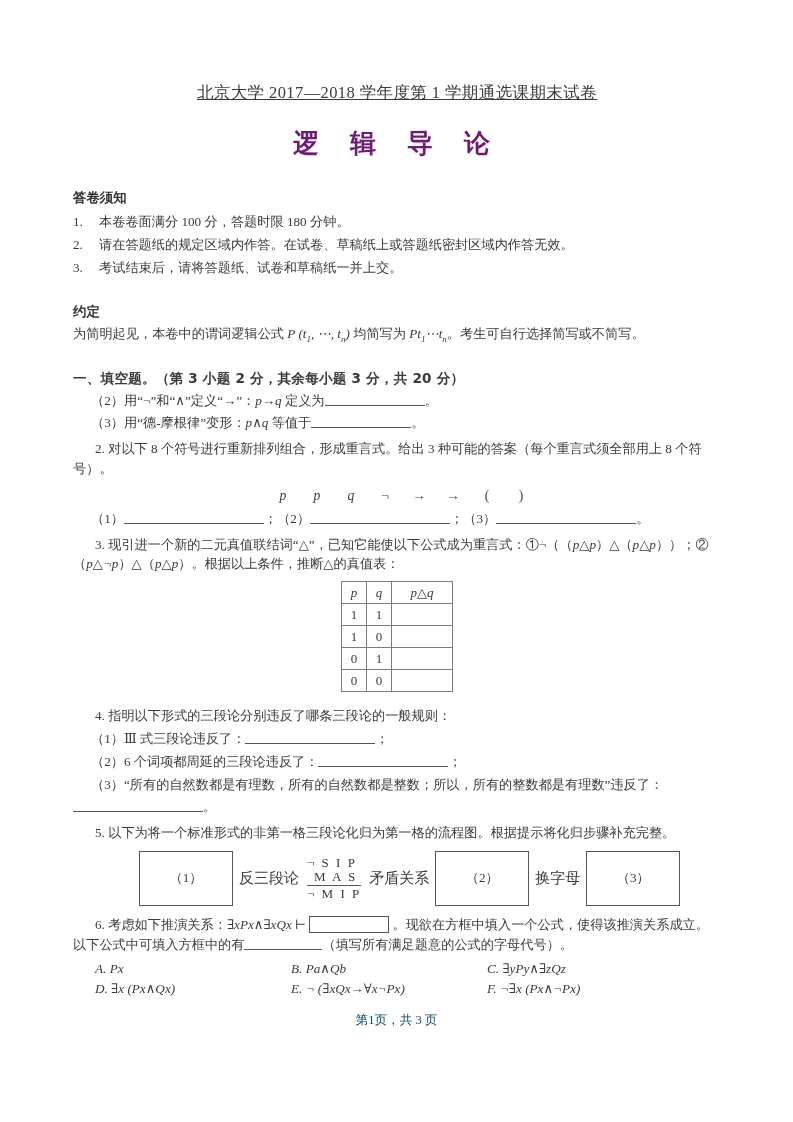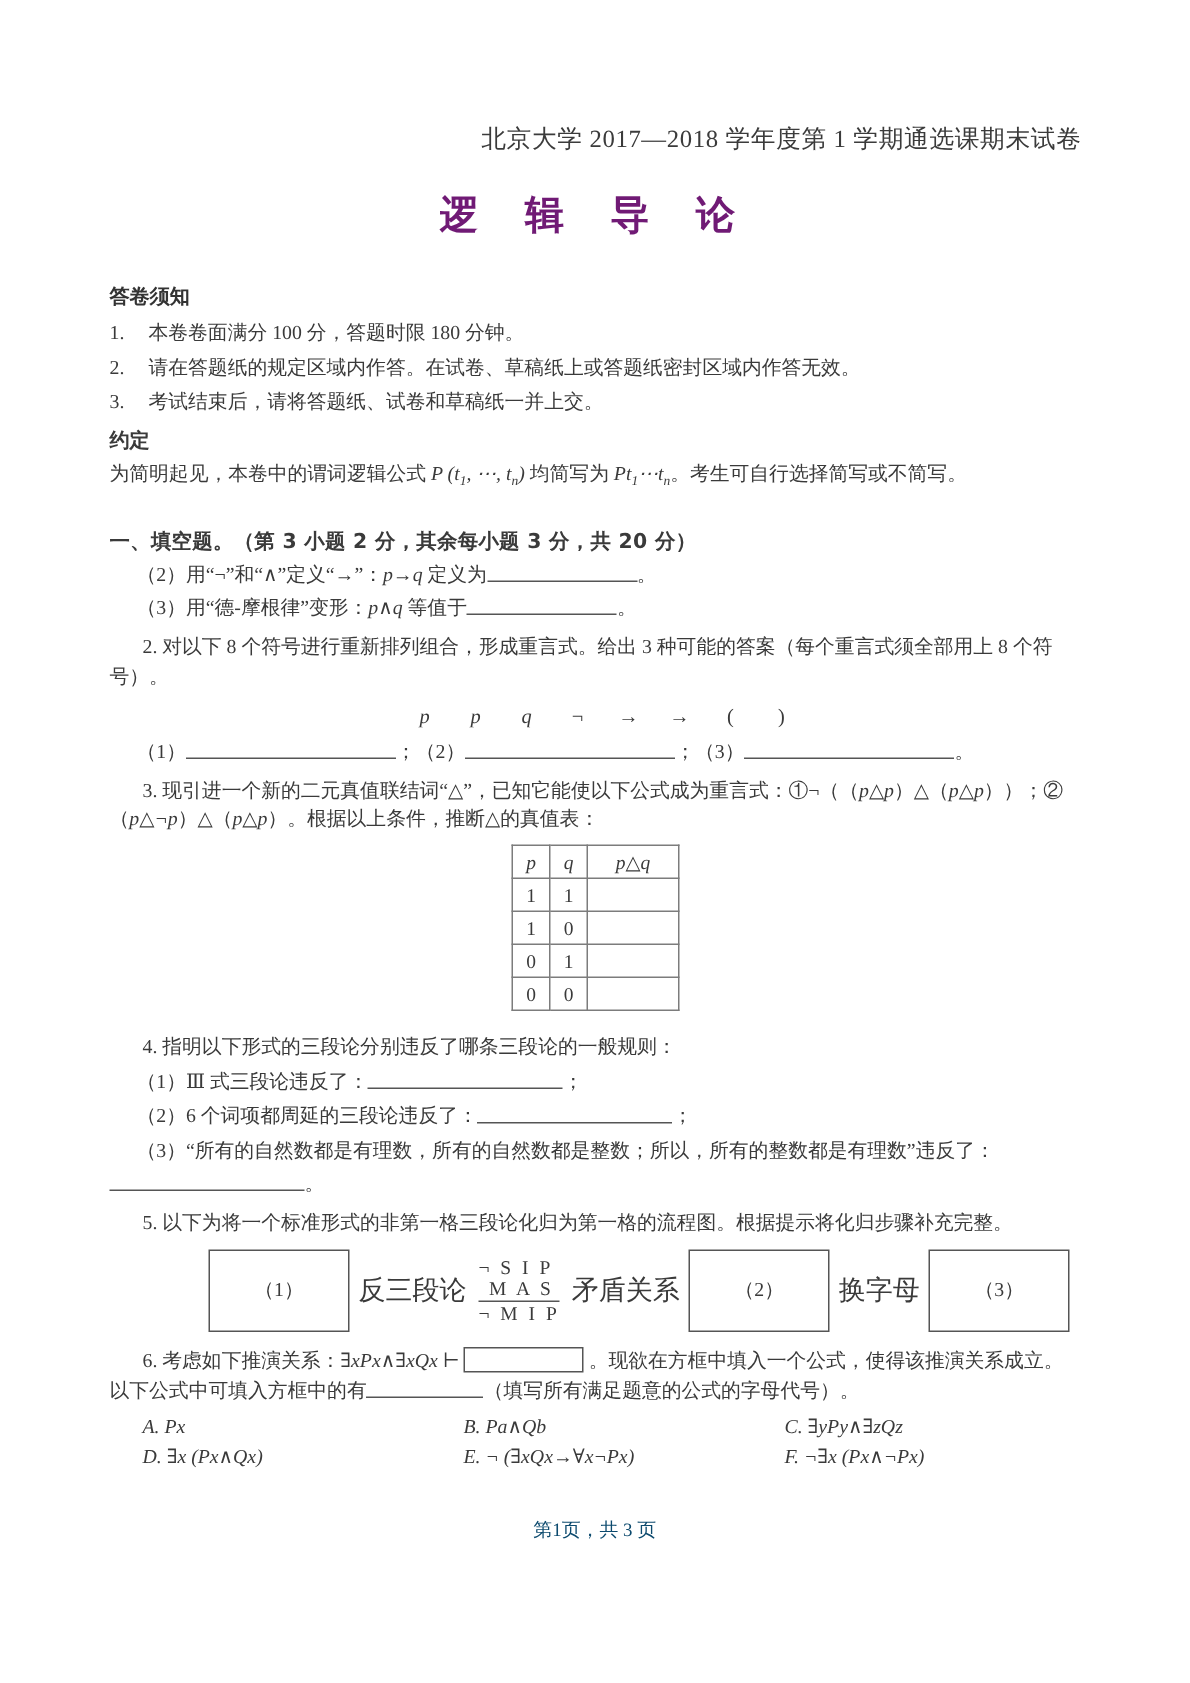--- a/index.html
+++ b/index.html
@@ -25,25 +25,26 @@
   }
   .content {
     position: absolute;
     left: 73px;
     top: 0;
     width: 648px;
   }
 
   
   .doc-title {
-    text-align: right;
+    text-align: center;
     font-size: 16.5px;
     letter-spacing: 0.4px;
     margin-top: 82px;
     color: #3b3b3b;
+    text-decoration: underline;
   }
   .doc-subtitle {
     text-align: center;
     font-size: 26px;
     font-weight: bold;
     letter-spacing: 11px;
     margin-top: 22px;
     color: #701a75;
     font-family: "DejaVu Sans", "Liberation Sans", sans-serif;
   }
@@ -64,21 +65,21 @@
   }
   .notice-num {
     width: 26px;
     flex: 0 0 26px;
   }
   .notice-txt { flex: 1 1 auto; }
 
   .conv-head {
     font-weight: bold;
     font-size: 13.4px;
-    margin-top: 8px;
+    margin-top: 26px;
     margin-bottom: 2px;
     font-family: "DejaVu Sans", "Liberation Sans", sans-serif;
   }
   .conv-body { margin-top: 4px; line-height: 1.4; }
 
   
   .part-head {
     font-weight: bold;
     font-size: 13.6px;
     margin-top: 24px;
@@ -161,21 +162,21 @@
     width: 94px;
     height: 55px;
     border: 1px solid #555;
     display: flex;
     align-items: center;
     justify-content: center;
     font-size: 13.2px;
     box-sizing: border-box;
   }
   .flow-lbl {
-    font-size: 18px;
+    font-size: 15px;
     padding: 0 6px;
     white-space: nowrap;
     font-family: "DejaVu Sans", "Liberation Sans", sans-serif;
     color: #3a3a3a;
   }
   .syllo {
     display: inline-block;
     text-align: left;
     font-size: 13px;
     line-height: 1.08;
@@ -199,21 +200,20 @@
     margin: 0 3px;
     box-sizing: border-box;
   }
   .opts {
     margin-top: 6px;
     padding-left: 22px;
   }
   .opt-line {
     display: flex;
     margin-top: 4px;
-    gap: 18px;
   }
   .opt {
     width: 196px;
     flex: 0 0 196px;
     font-size: 13.2px;
   }
 
   
   .footer {
     position: absolute;

